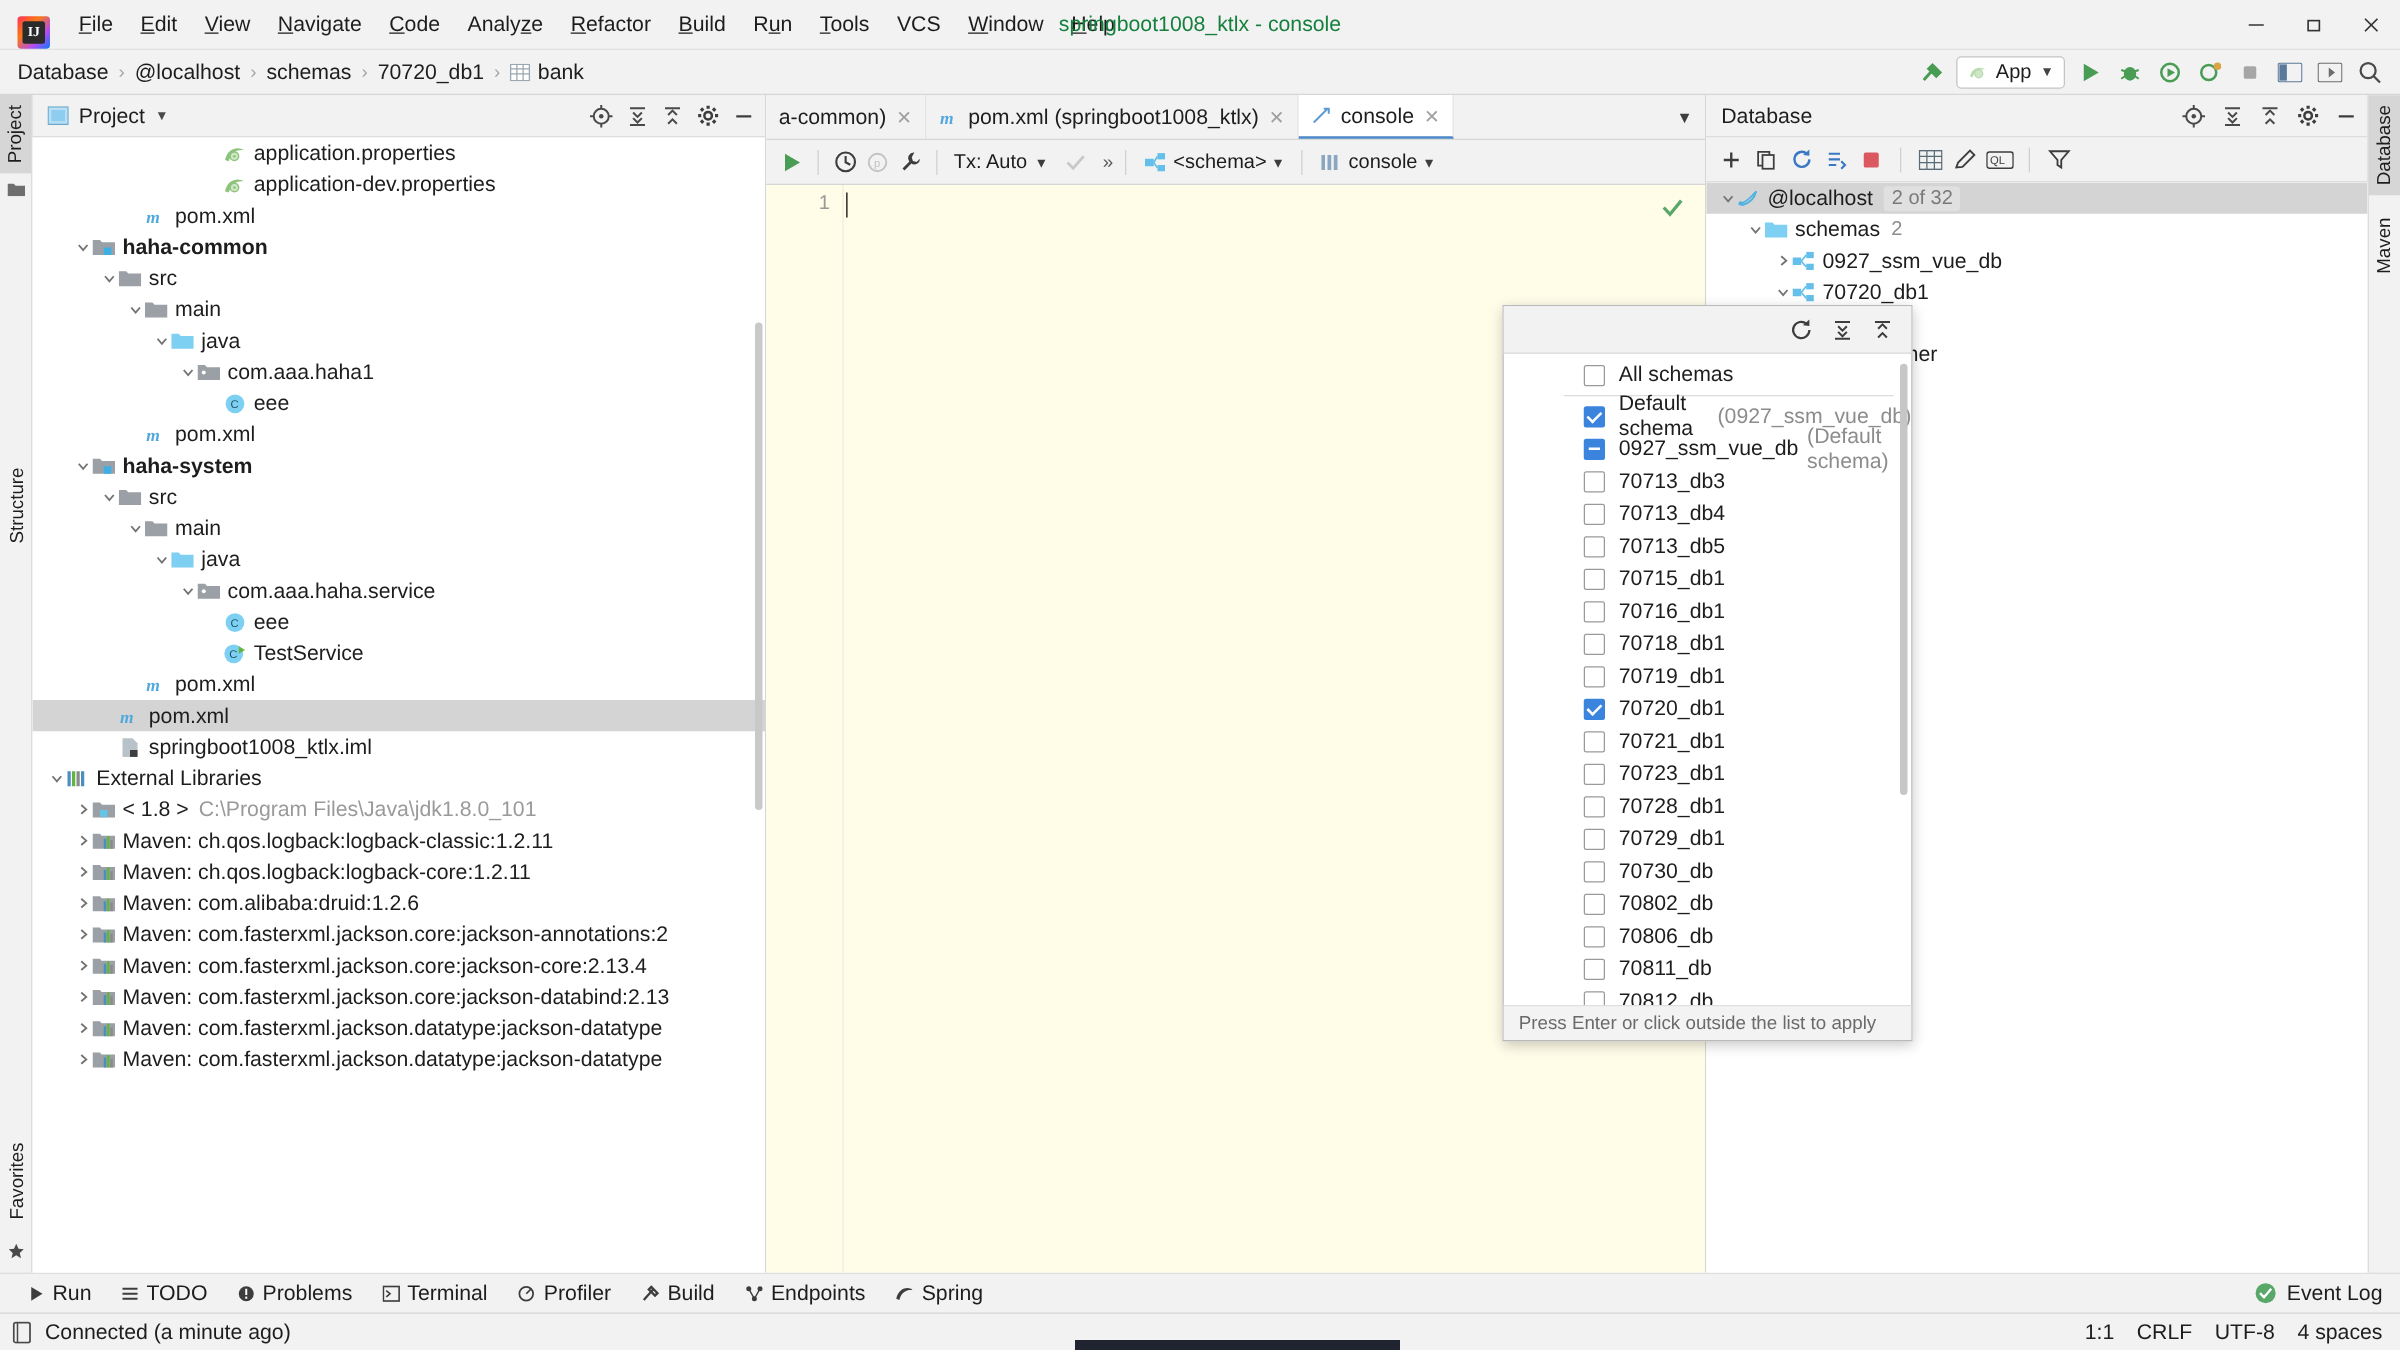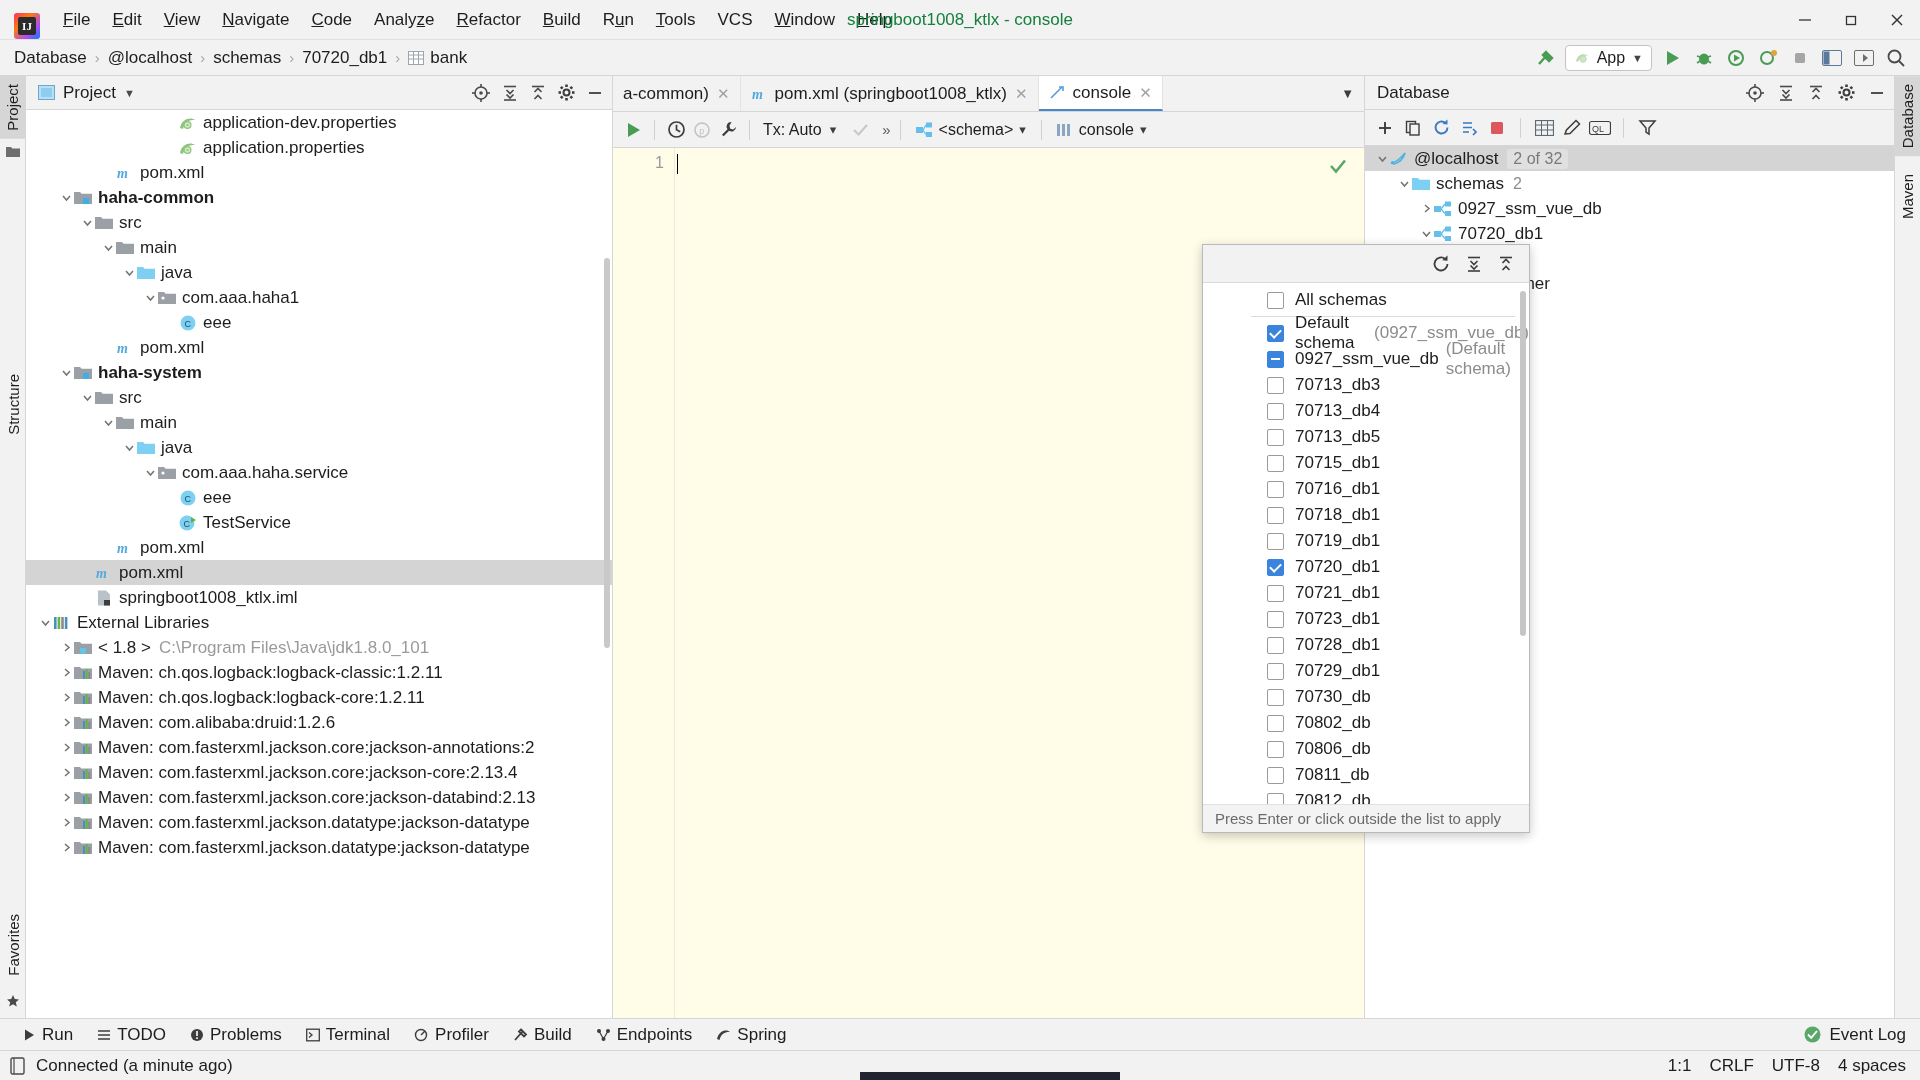--- a/index.html
+++ b/index.html
@@ -384,35 +384,35 @@
             <span class="arrow"></span>
             <span class="ticon">
               <span style="display: flex; align-items: center; justify-content: center;">
                 <svg width="18" height="16" viewBox="0 0 18 16">
                   <path d="M1 13 C3 3 12 2 16 5 C11 4.5 6 6.5 4 14 Z" fill="#8ec37e"></path>
                   <circle cx="8.5" cy="10" r="3.4" fill="#cfe8c6" stroke="#8ec37e" stroke-width="1.2"></circle>
                   <circle cx="8.5" cy="10" r="1.1" fill="#8ec37e"></circle>
                 </svg>
               </span>
             </span>
-            <span class="tlabel">application-dev.properties</span>
+            <span class="tlabel">application.properties</span>
           </div>
           <div class="trow">
             <span style="width: 138px; flex: 0 0 138px;"></span>
             <span class="arrow"></span>
             <span class="ticon">
               <span style="display: flex; align-items: center; justify-content: center;">
                 <svg width="18" height="16" viewBox="0 0 18 16">
                   <path d="M1 13 C3 3 12 2 16 5 C11 4.5 6 6.5 4 14 Z" fill="#8ec37e"></path>
                   <circle cx="8.5" cy="10" r="3.4" fill="#cfe8c6" stroke="#8ec37e" stroke-width="1.2"></circle>
                   <circle cx="8.5" cy="10" r="1.1" fill="#8ec37e"></circle>
                 </svg>
               </span>
             </span>
-            <span class="tlabel">application.properties</span>
+            <span class="tlabel">application-dev.properties</span>
           </div>
           <div class="trow">
             <span style="width: 75px; flex: 0 0 75px;"></span>
             <span class="arrow"></span>
             <span class="ticon">
               <span style="display: flex; align-items: center; justify-content: center;">
                 <svg width="18" height="16" viewBox="0 0 18 16">
                   <text x="1" y="13" font-family="Liberation Serif, serif" font-style="italic" font-weight="bold" font-size="14" fill="#53a9dc">m</text>
                 </svg>
               </span>

